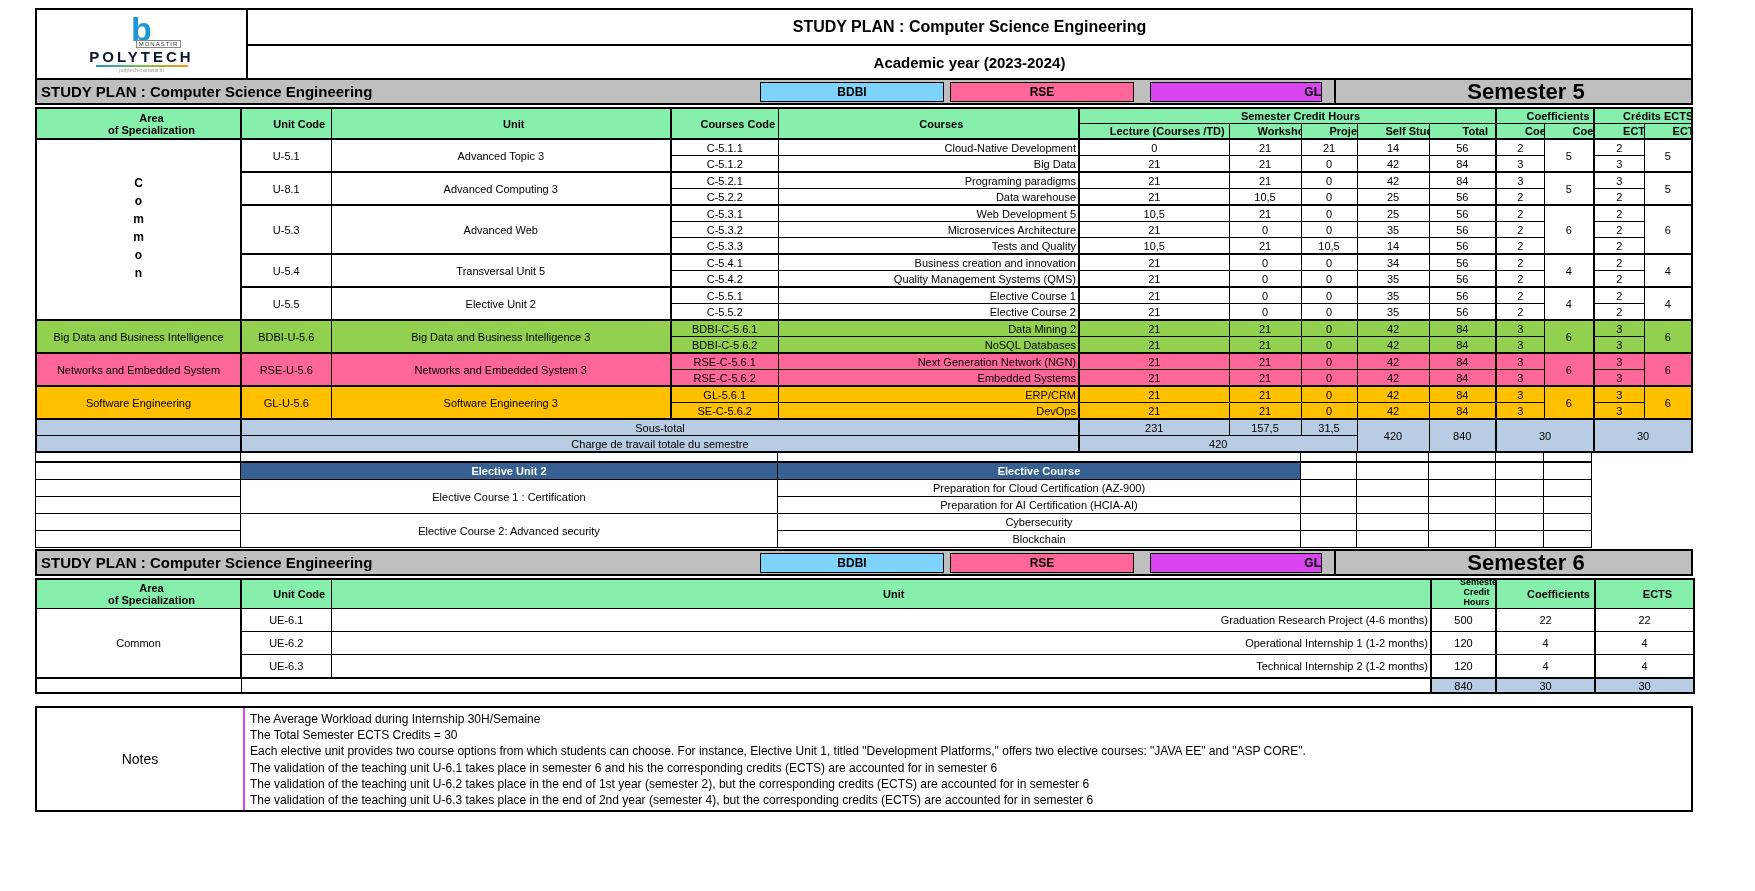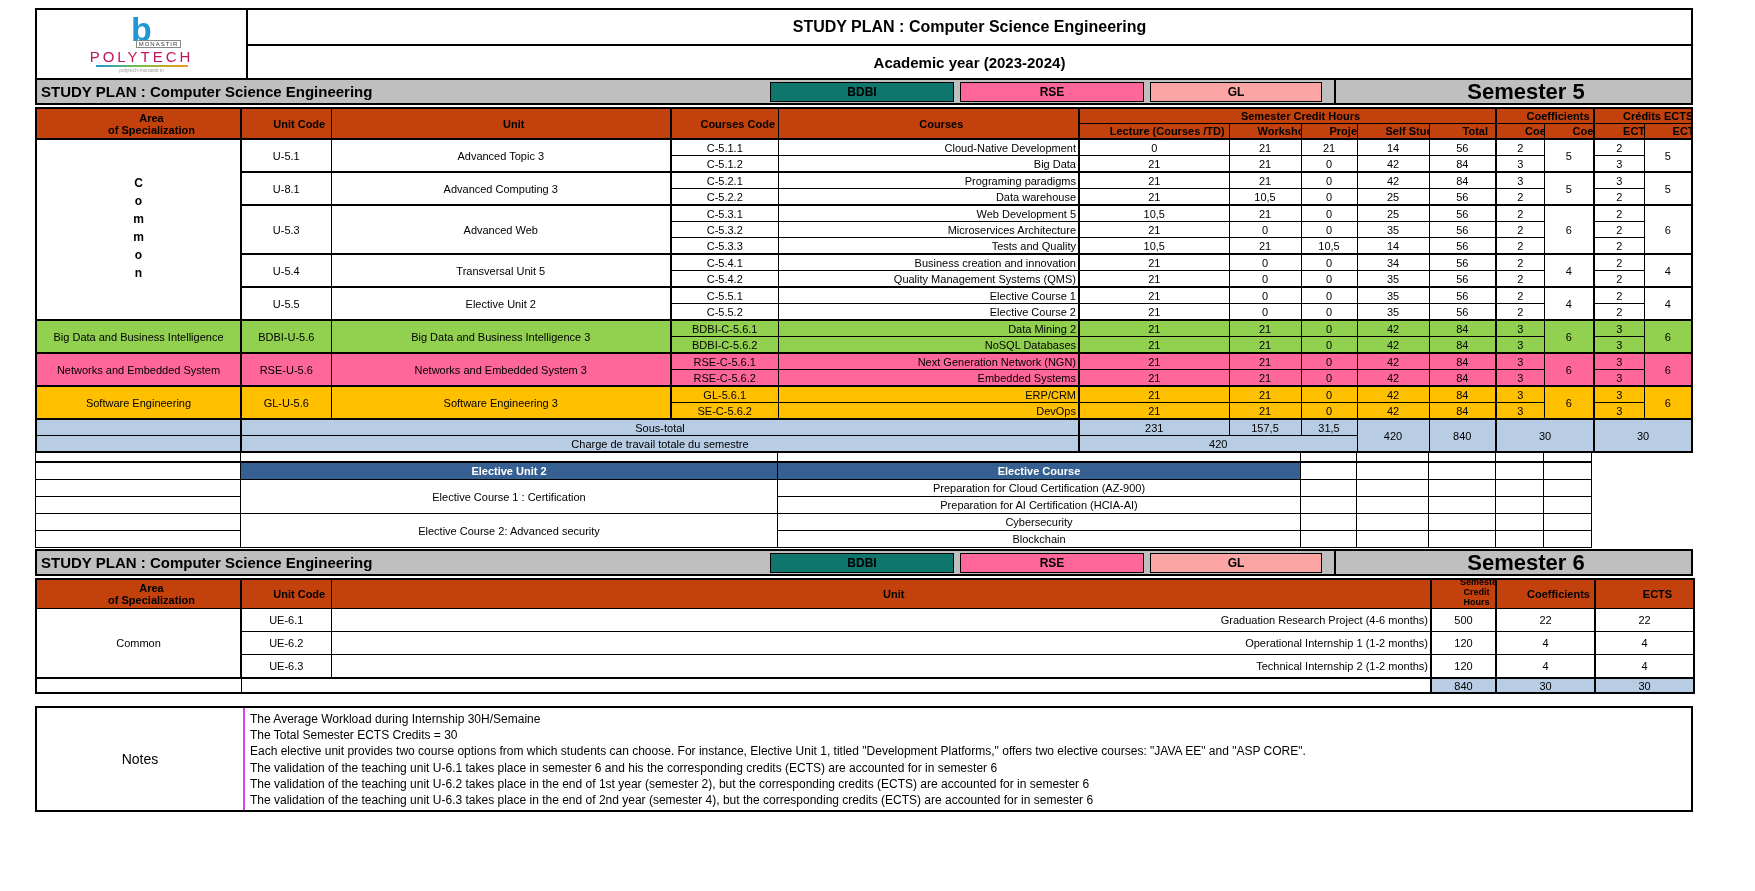--- a/index.html
+++ b/index.html
@@ -4,41 +4,41 @@
 <style>
   html,body{margin:0;padding:0;background:#fff;}
   body{width:1755px;height:891px;overflow:hidden;font-family:"Liberation Sans","DejaVu Sans",sans-serif;color:#000;}
   .page{margin:8px 0 0 35px;width:1658px;}
 
   
   .tophdr{display:flex;border:2px solid #000;height:68px;background:#fff;}
   .logo-cell{width:209px;border-right:2px solid #000;display:flex;flex-direction:column;align-items:center;justify-content:center;line-height:1;}
   .logo-b{font-size:34px;font-weight:bold;color:#1E97D4;line-height:0.85;}
   .logo-monastir{font-size:6px;letter-spacing:1px;color:#333;border:1px solid #888;padding:0 2px;margin:-4px 0 1px 34px;}
-  .logo-brand{font-size:15px;font-weight:normal;letter-spacing:3px;color:#be185d;}
+  .logo-brand{font-size:15px;font-weight:bold;letter-spacing:3px;color:#0f172a;}
   .logo-bar{width:92px;height:2px;background:linear-gradient(90deg,#1E97D4,#7ac143,#f7941d);margin-top:1px;}
   .logo-tag{font-size:5px;color:#999;margin-top:1px;}
   .title-cell{flex:1;display:flex;flex-direction:column;}
   .title-row1{height:34px;border-bottom:2px solid #000;display:flex;align-items:center;justify-content:center;font-weight:bold;font-size:16px;}
   .title-row2{flex:1;display:flex;align-items:center;justify-content:center;font-weight:bold;font-size:15px;}
   .ref-cell{width:181px;border-left:2px solid #000;font-size:11px;padding:2px 0 2px 6px;display:flex;flex-direction:column;justify-content:space-around;line-height:1.2;}
 
   
   .banner{display:flex;align-items:center;border:2px solid #000;border-top:none;background:#BFBFBF;height:23px;}
   .banner-title{font-weight:bold;font-size:15px;padding-left:4px;flex:1;white-space:nowrap;}
   .badge{height:18px;line-height:18px;border:1px solid #000;font-weight:bold;font-size:12px;text-align:center;flex:none;}
-  .badge.g{width:182px;background:#0f766e;}
+  .badge.g{width:182px;background:#7dd3fc;}
   .badge.p{width:182px;background:#FF6699;margin-left:6px;}
-  .badge.o{width:170px;background:#fca5a5;margin-left:6px;}
+  .badge.o{width:170px;background:#d946ef;margin-left:16px;text-align:right;}
   .banner-sem{width:330px;margin-left:12px;border-left:2px solid #000;align-self:stretch;display:flex;align-items:center;justify-content:center;font-weight:bold;font-size:22px;flex:none;padding-left:25px;}
 
   
   table{border-collapse:collapse;table-layout:fixed;width:1658px;font-size:11px;}
   td,th{border:1px solid #000;padding:0 2px;overflow:hidden;white-space:nowrap;text-align:center;vertical-align:middle;}
-  th{background:#c2410c;font-weight:bold;height:14px;padding-left:28px;}
+  th{background:#86efac;font-weight:bold;height:14px;padding-left:28px;}
   .t5,.t6{border:2px solid #000;margin-top:2px;}
   .t5 td{height:15px;}
   .pre{white-space:pre-line;}
   .l{text-align:right;}
   .k{border-left:2px solid #000;}
   tr.b2t td{border-top:2px solid #000;}
   tr.grn td{background:#92D050;}
   tr.pnk td{background:#FF6699;}
   tr.org td{background:#FFC000;}
   tr.blu td{background:#B8CCE4;}

